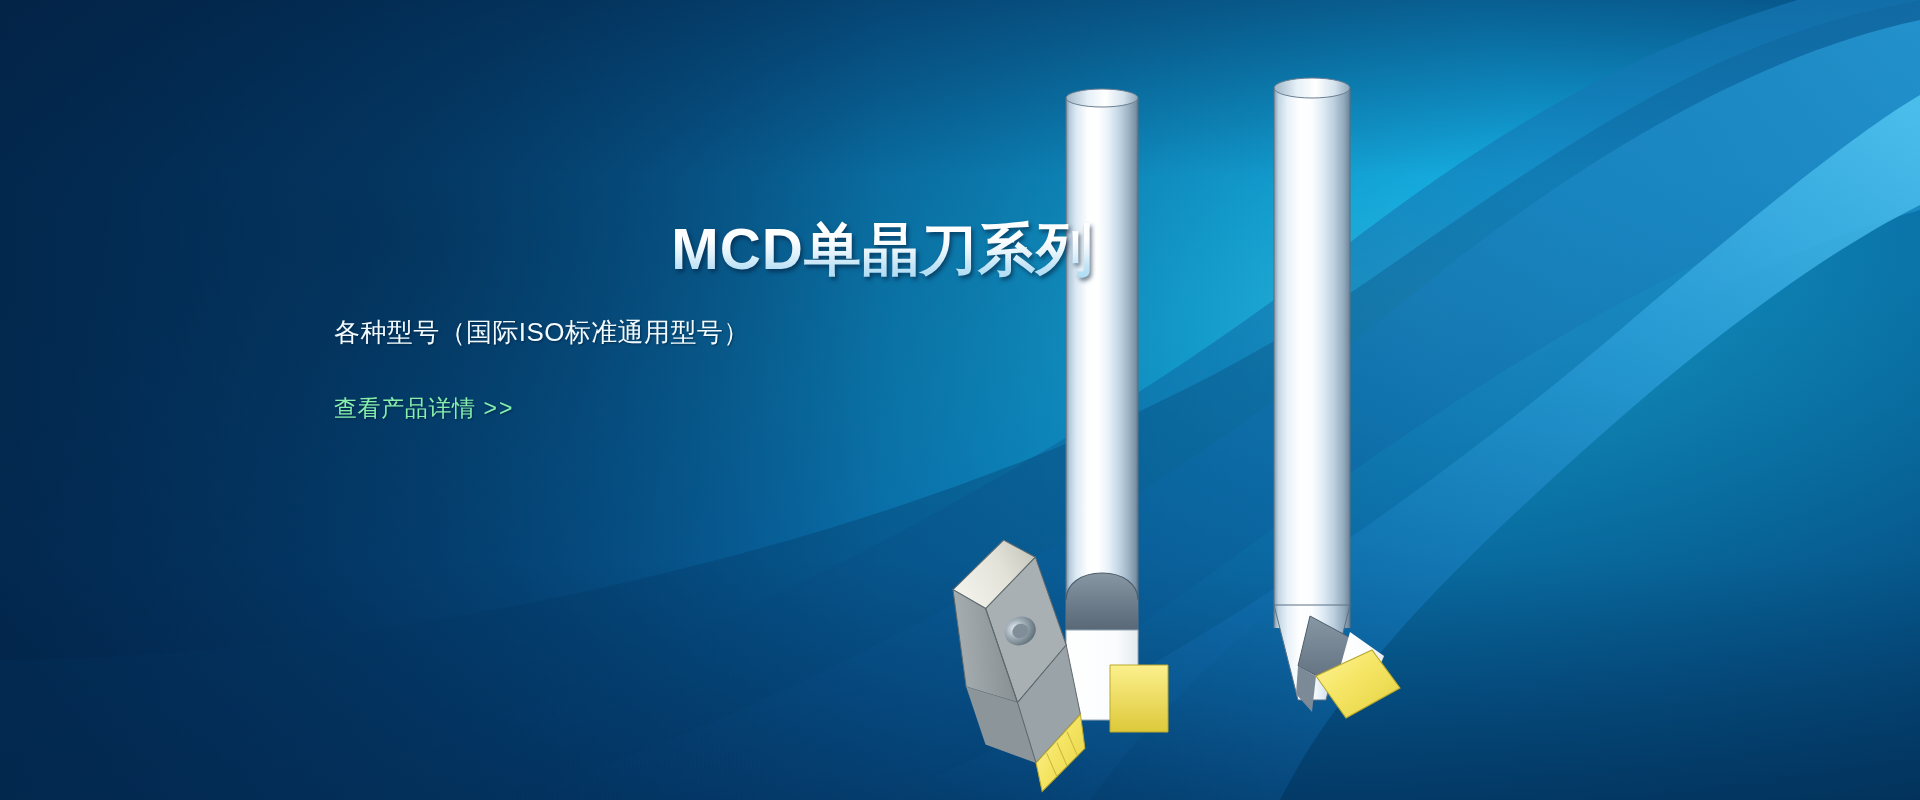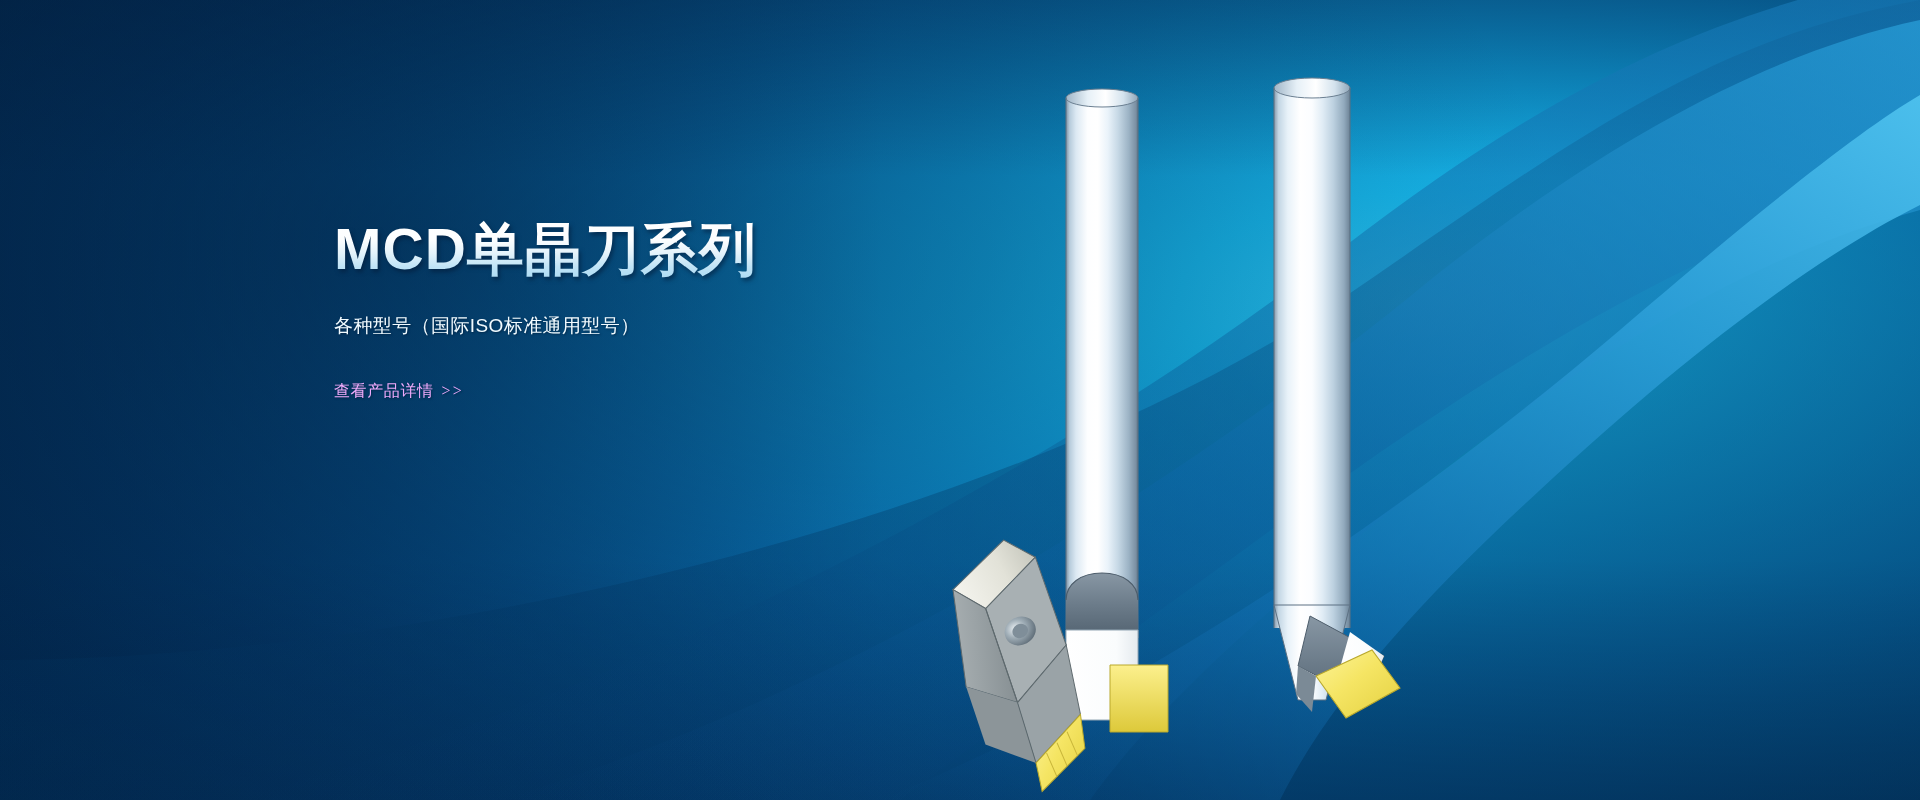--- a/index.html
+++ b/index.html
@@ -52,40 +52,40 @@
     letter-spacing:1px;
     line-height:1.1;
     margin:0 0 30px 0;
     background:linear-gradient(180deg,#ffffff 0%,#fdfeff 34%,#e4f3fb 56%,#bfe3f6 78%,#a9daf3 100%);
     -webkit-background-clip:text;
     background-clip:text;
     color:transparent;
     -webkit-text-fill-color:transparent;
     filter:drop-shadow(2px 3px 2px rgba(1,24,52,.55));
     white-space:nowrap;
+    text-align:right;
   }
   .sub-line{
-    font-size:19px;
+    font-size:26px;
     color:#f2fbff;
     line-height:1.62;
     letter-spacing:.4px;
     text-shadow:1px 1px 2px rgba(1,26,54,.60);
     white-space:nowrap;
   }
   .cta{
     display:inline-block;
     margin-top:40px;
-    font-size:16px;
-    color:#f0abfc;
+    font-size:23px;
+    color:#86efac;
     letter-spacing:.6px;
     text-decoration:none;
     text-shadow:1px 1px 2px rgba(1,26,54,.60);
     cursor:pointer;
     white-space:nowrap;
-    font-family:Liberation Serif, serif;
   }
   .cta .chev{margin-left:8px;letter-spacing:2px;}
 
   
   .tools{position:absolute;left:960px;top:60px;width:700px;height:740px;}
   .tools svg{width:100%;height:100%;overflow:visible;}
 </style>
 </head>
 <body>
 

